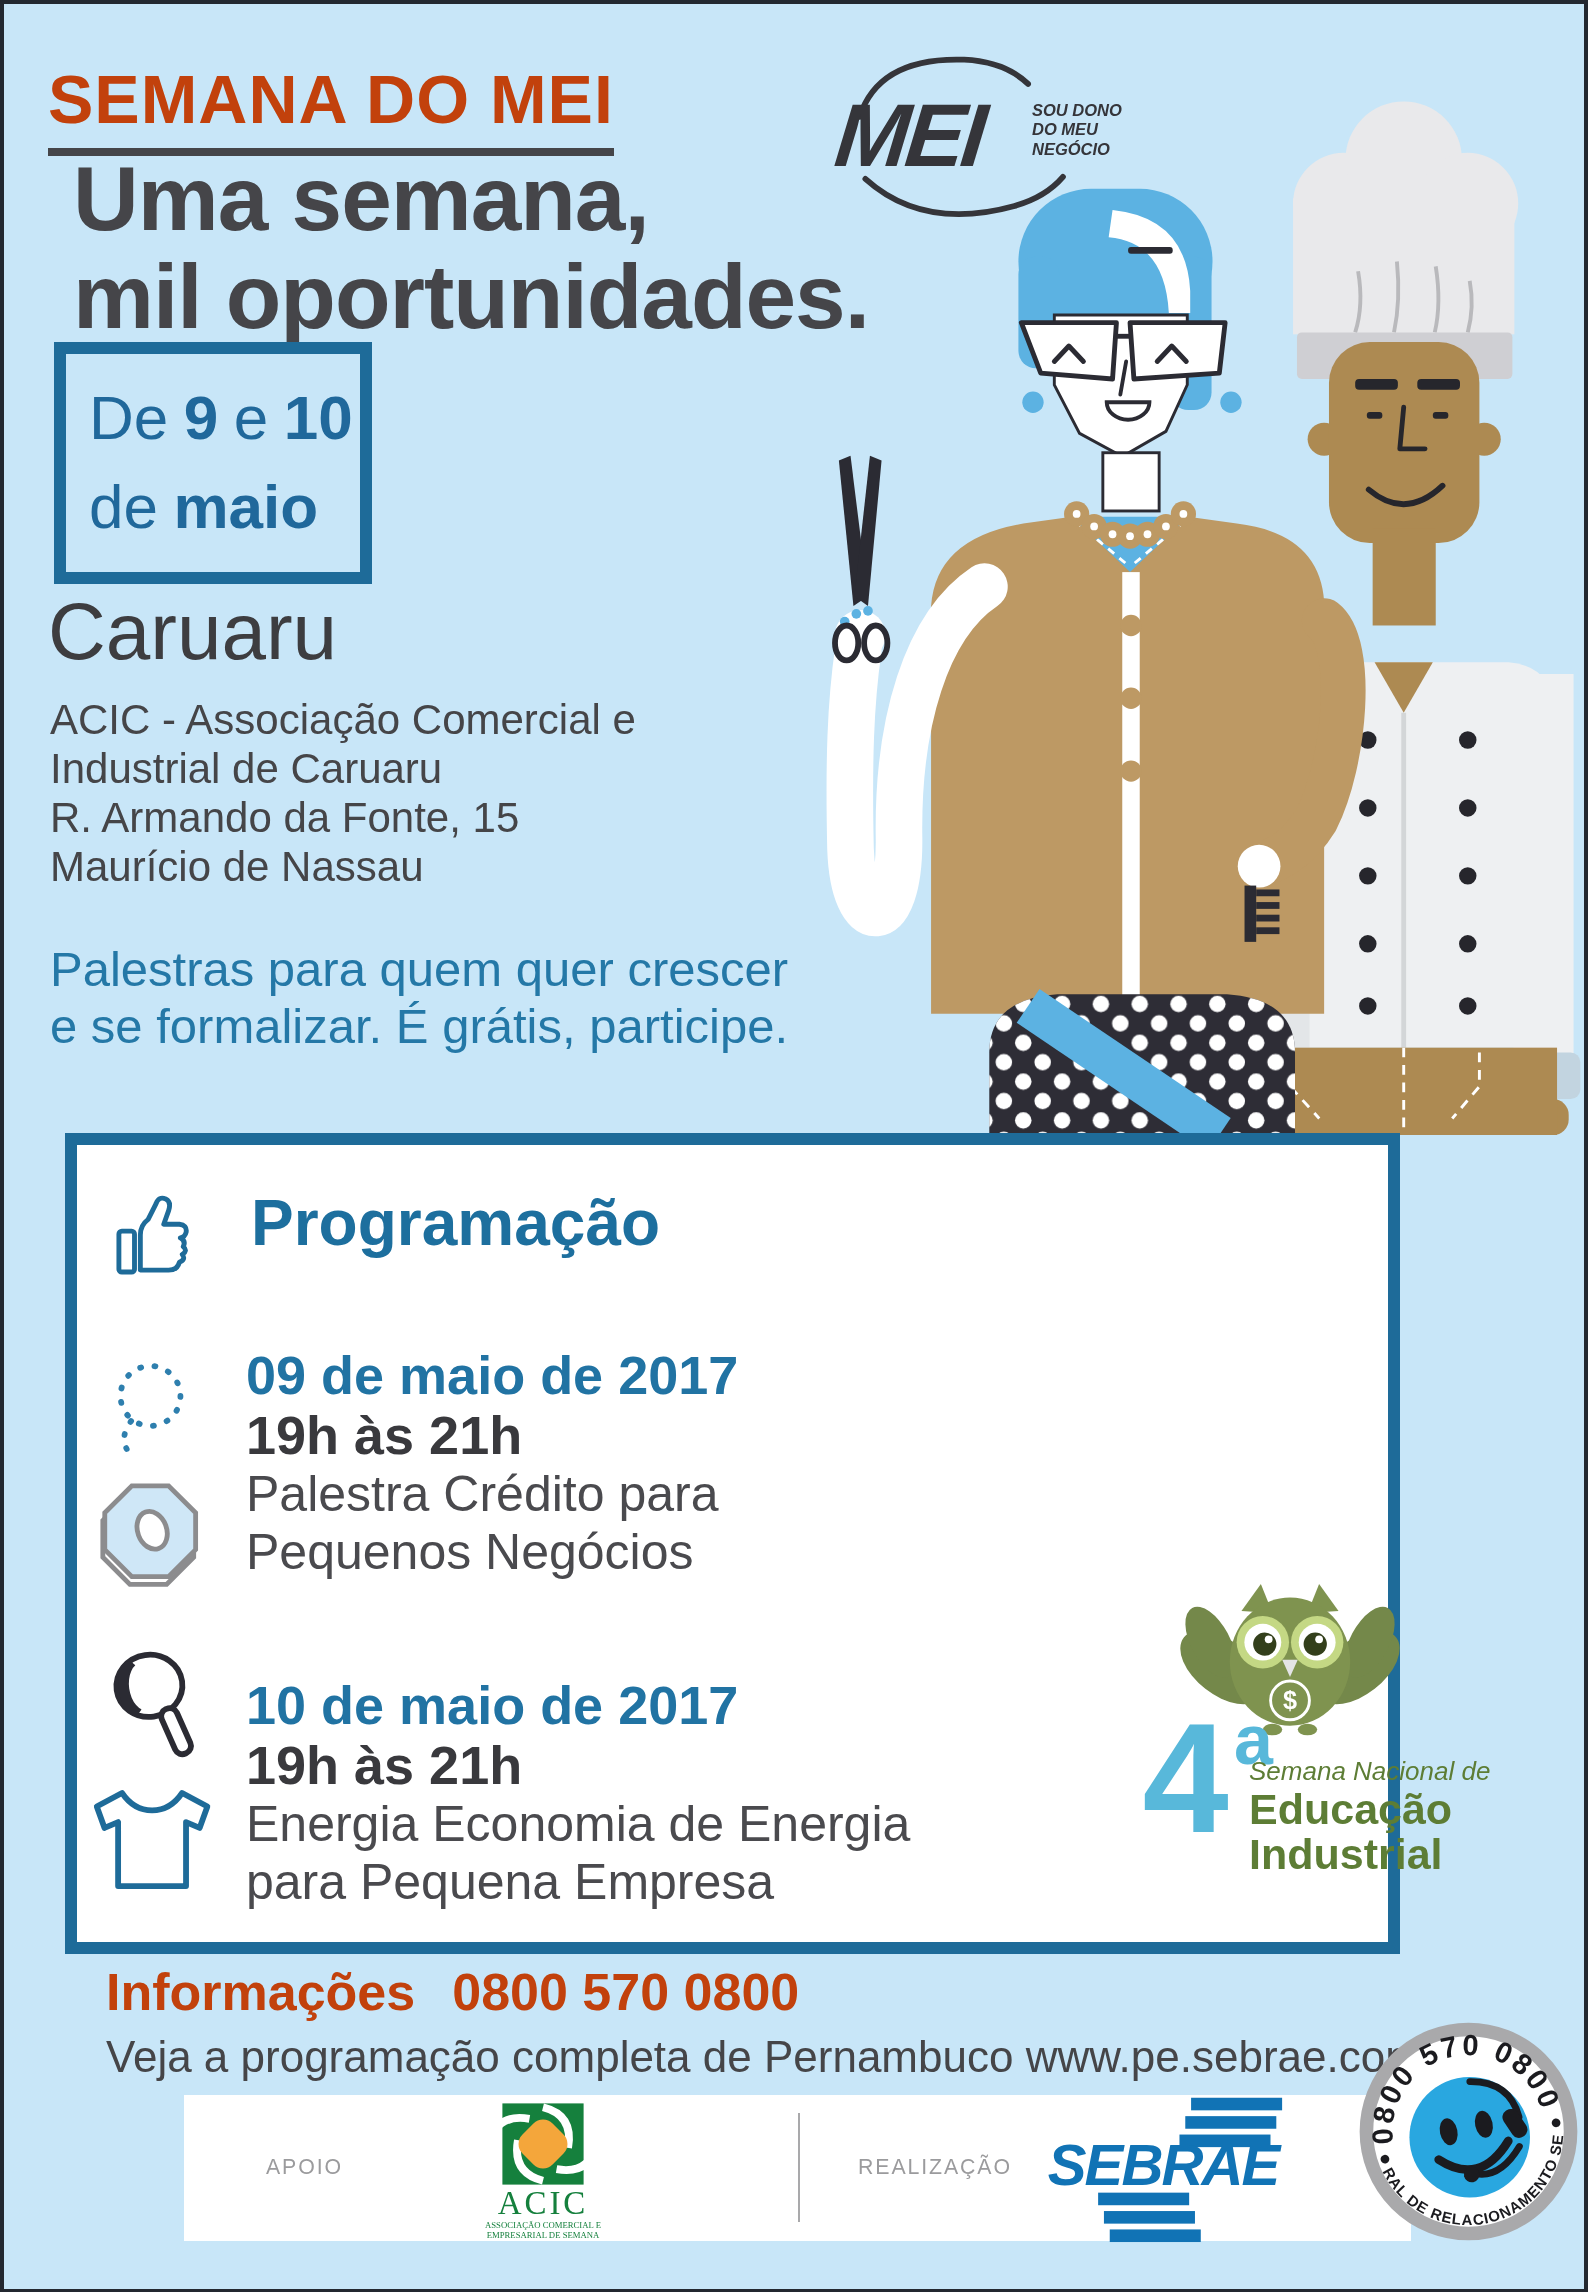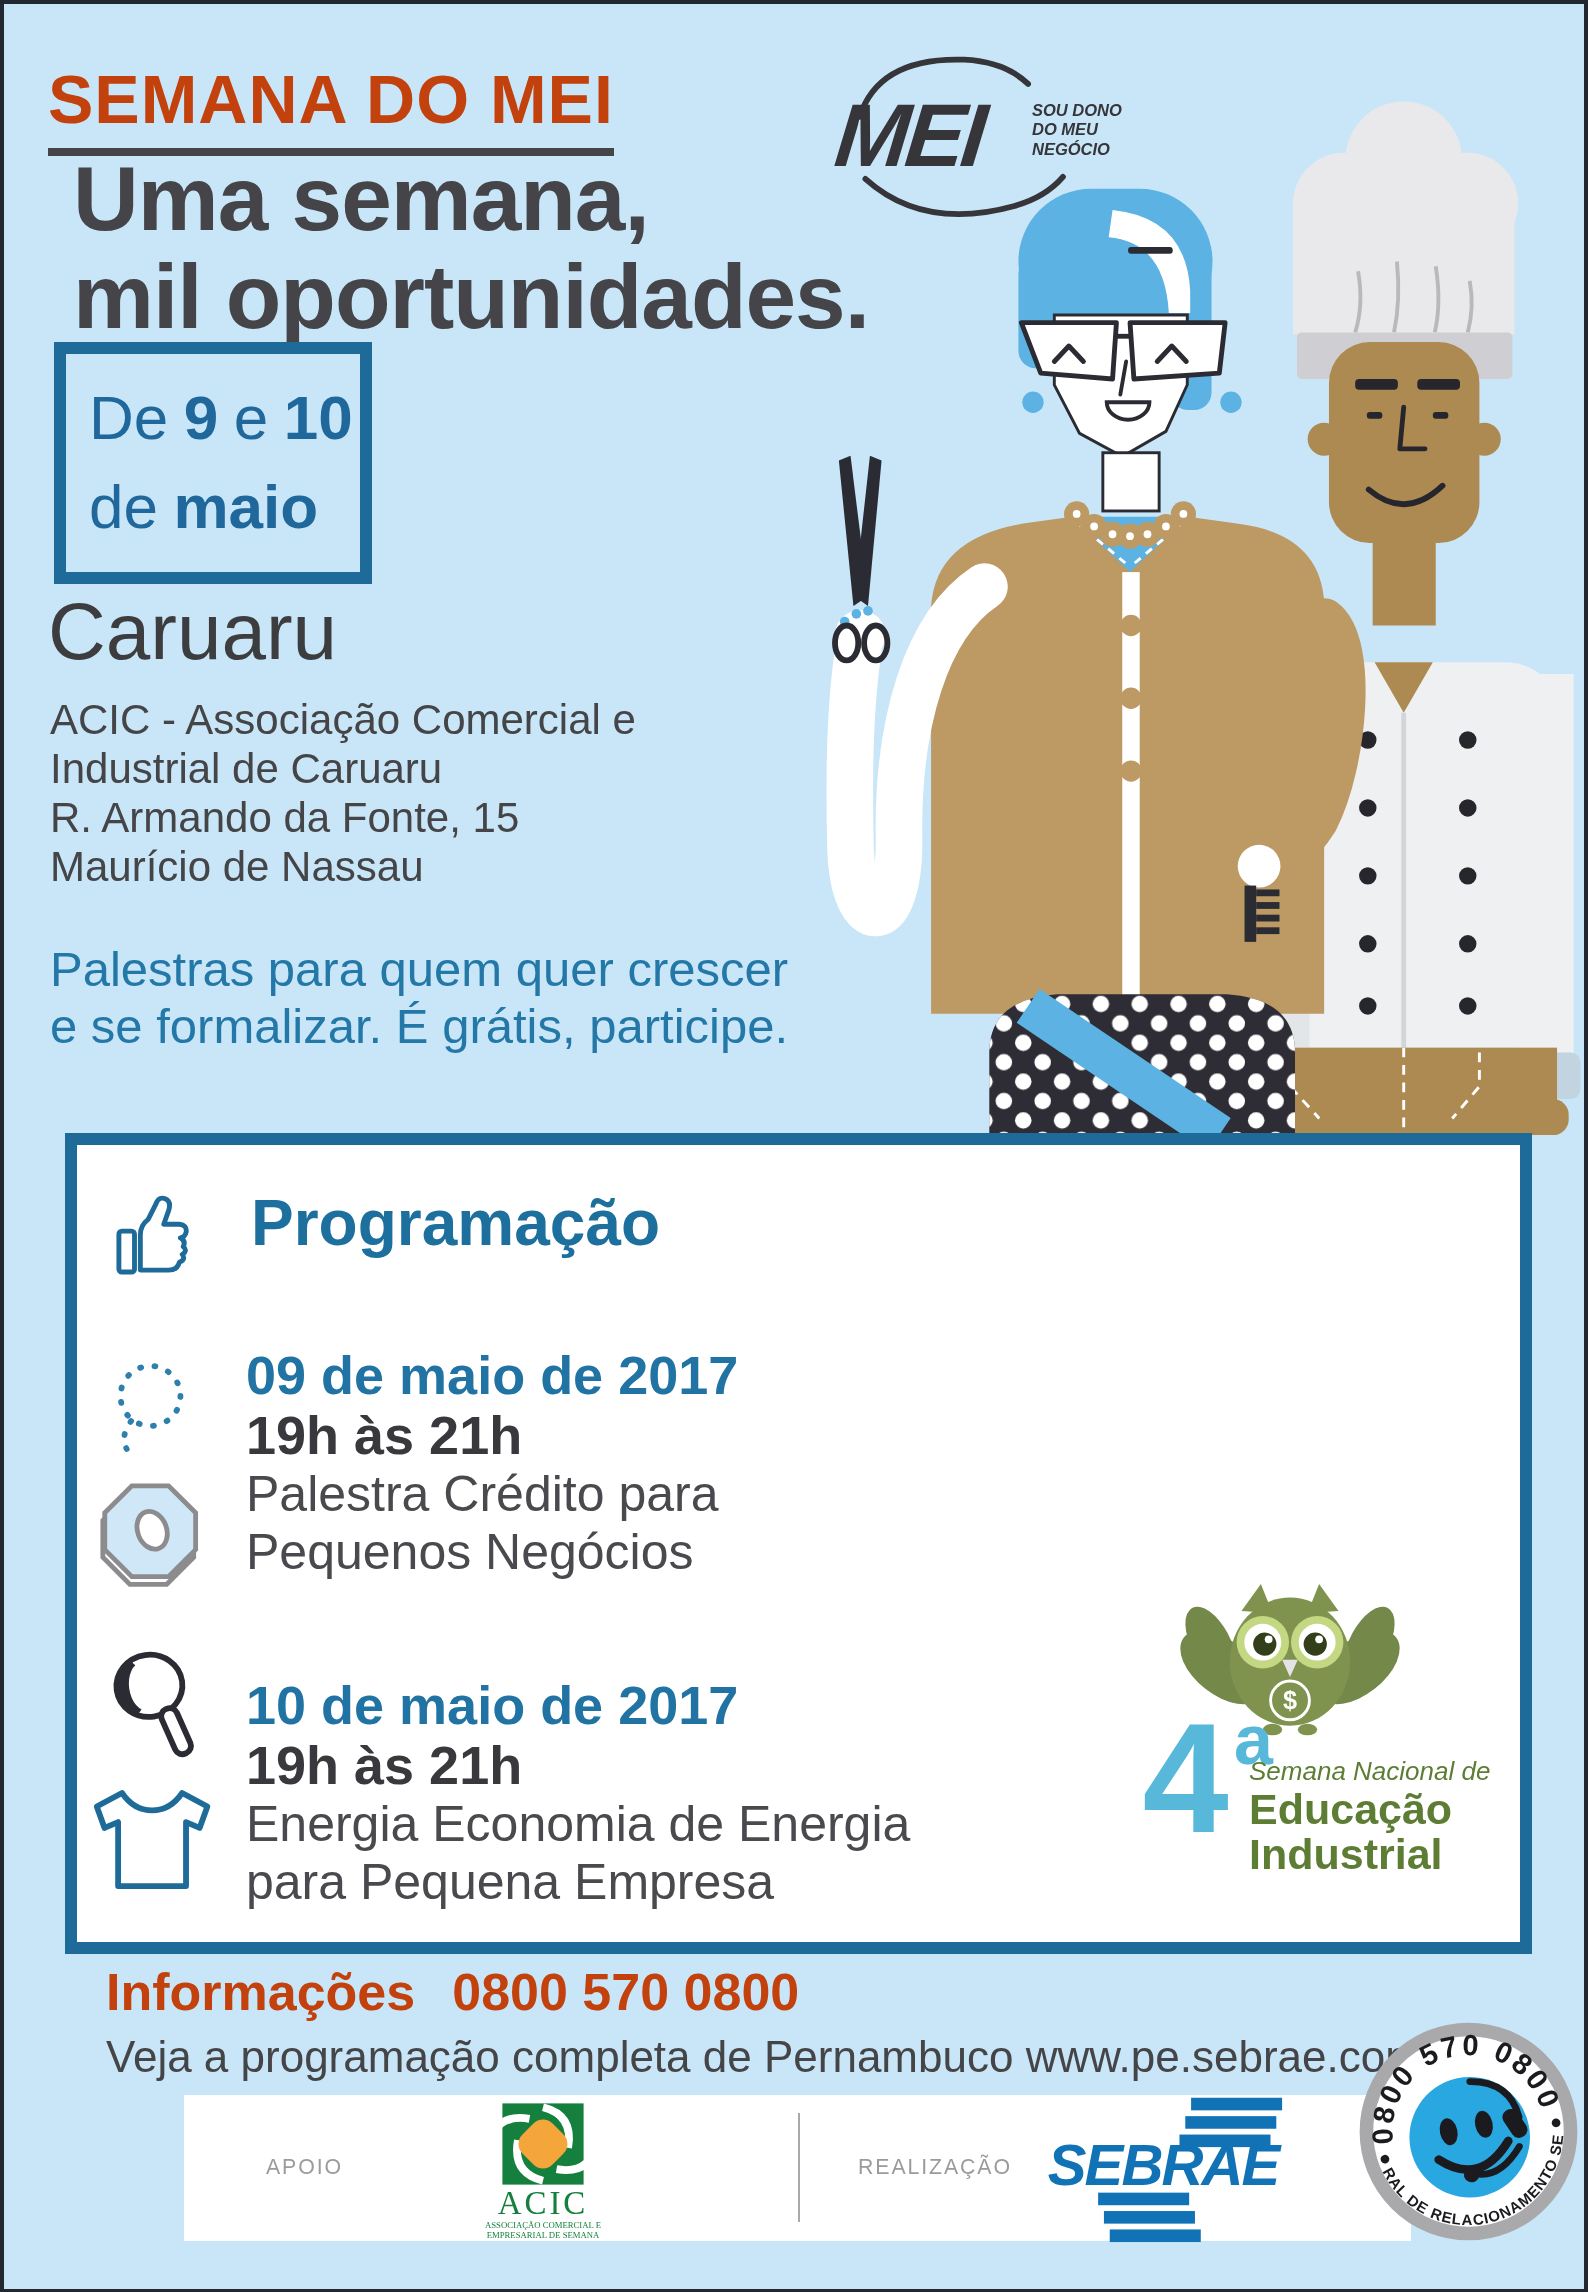--- a/index.html
+++ b/index.html
@@ -23,21 +23,21 @@
     border:12.6px solid #1e6b99;color:#20689b;font-size:62px;
     padding:19.4px 0 0 23px;line-height:89px;text-align:right;
   }
   .date-line{display:flex;gap:15.5px;}
   .b{font-weight:bold;}
   .city{left:44px;top:582px;font-size:80px;color:#3d3d40;}
   .address{left:46px;top:691px;font-size:42px;line-height:49px;color:#454548;}
   .pitch{left:46px;top:937px;font-size:49px;line-height:57px;color:#2478a7;}
   
   .program-box{
-    left:61px;top:1129px;width:1467px;height:821px;box-sizing:border-box;
+    left:61px;top:1129px;width:1335px;height:821px;box-sizing:border-box;
     border:12.6px solid #1e6b99;background:#ffffff;
   }
   .prog-heading{left:174px;top:41px;font-size:64px;font-weight:bold;color:#1d6f9e;}
   .event-date{font-size:54px;font-weight:bold;color:#2173a3;line-height:60px;}
   .event-time{font-size:54px;font-weight:bold;color:#39393d;line-height:60px;}
   .event-title{font-size:50px;color:#4a4a4e;line-height:58px;}
   .event1{left:169px;top:200px;}
   .event2{left:169px;top:530px;}
   
   .enef{left:1048px;top:437px;width:388px;height:320px;}

